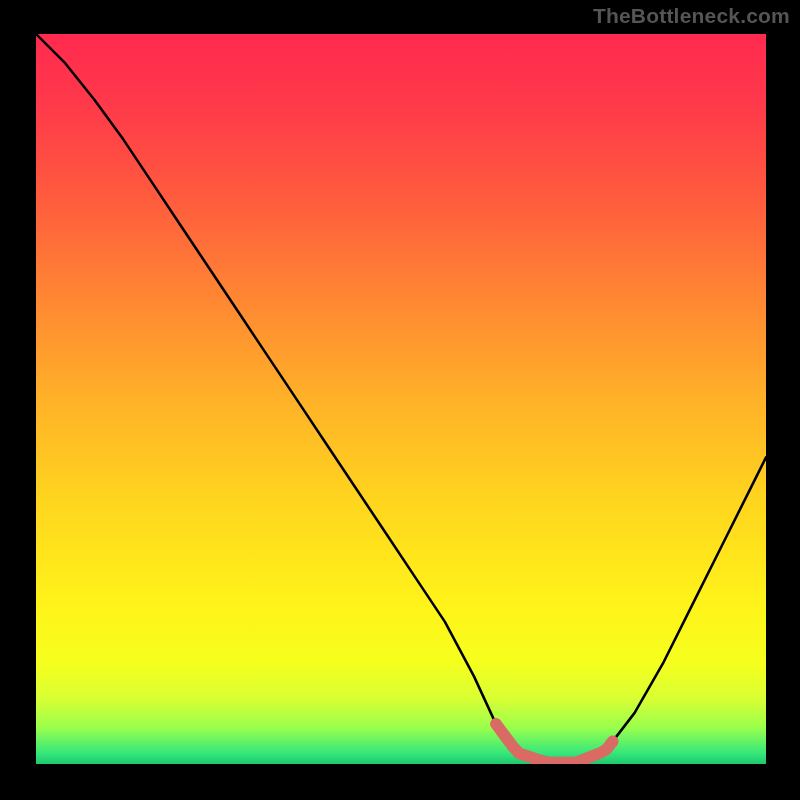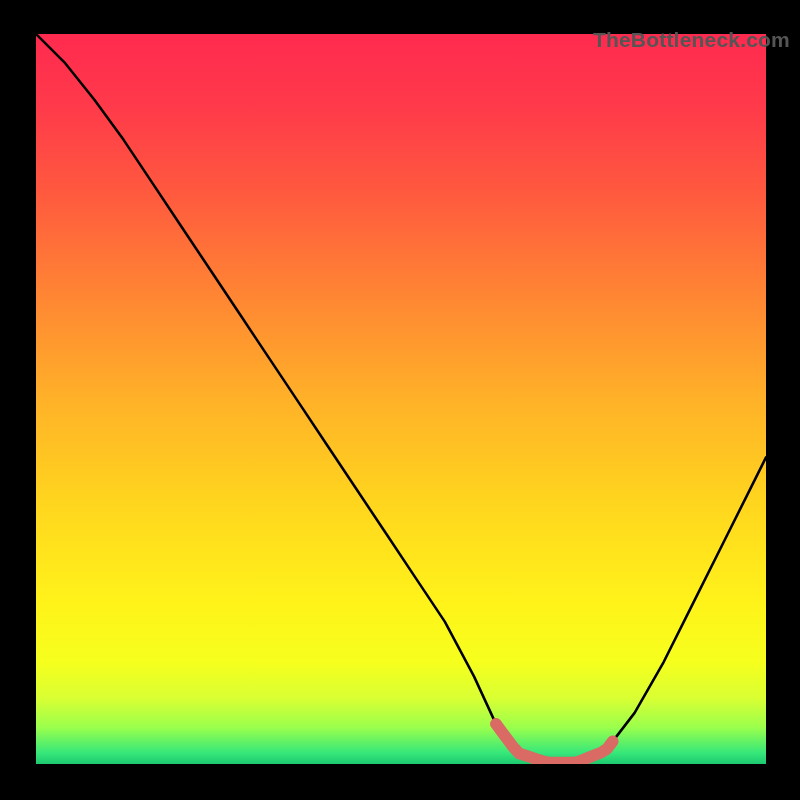--- a/index.html
+++ b/index.html
@@ -19,21 +19,20 @@
   }
   .watermark {
     position: absolute;
     top: 4px;
     right: 10px;
     color: #555;
     font-size: 21px;
     font-weight: 600;
     letter-spacing: 0.2px;
     z-index: 20;
-    margin-top: 24px;
   }
   .plot-area {
     position: absolute;
     left: 36px;
     top: 34px;
     width: 730px;
     height: 730px;
     overflow: hidden;
   }
   .gradient {

